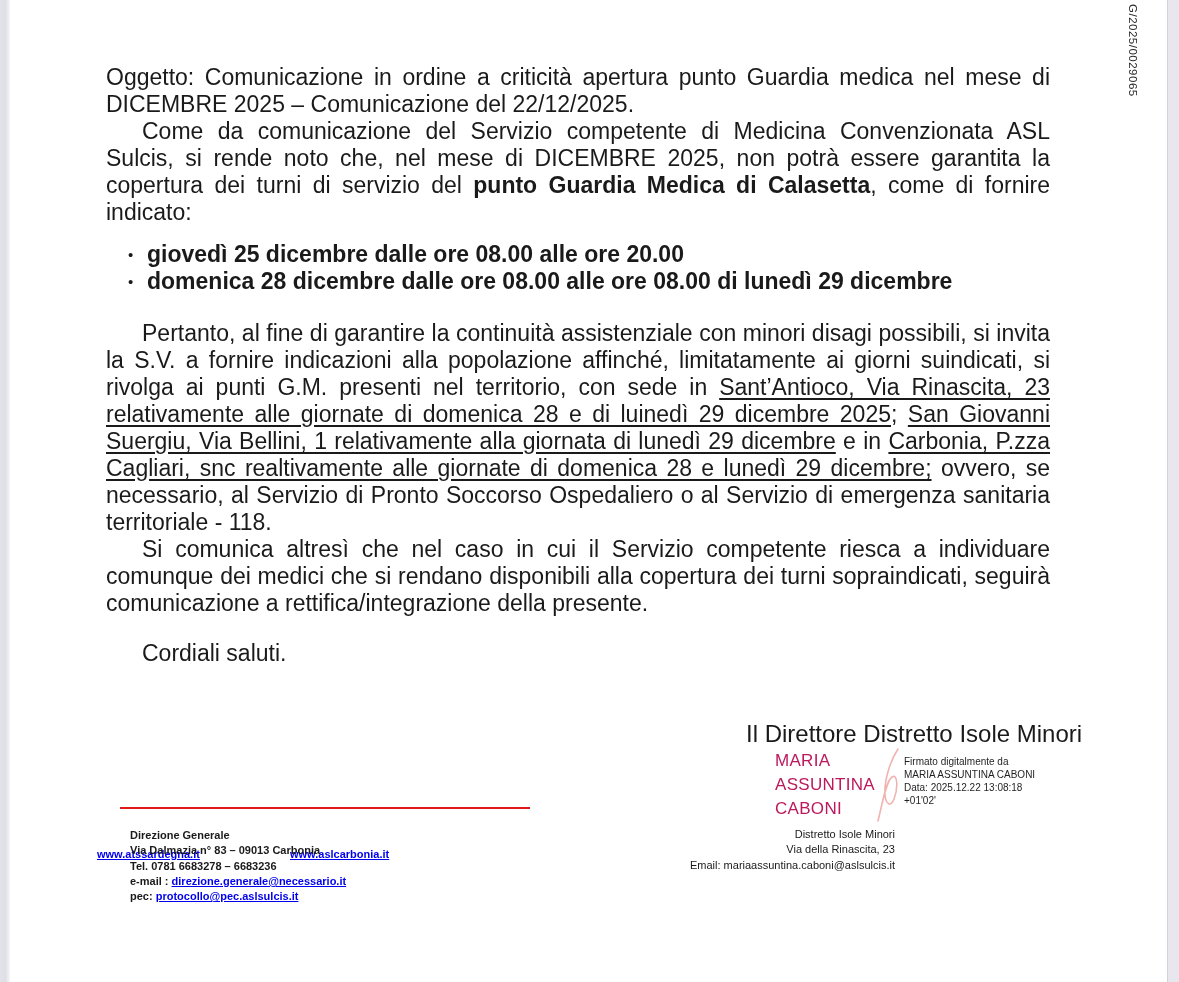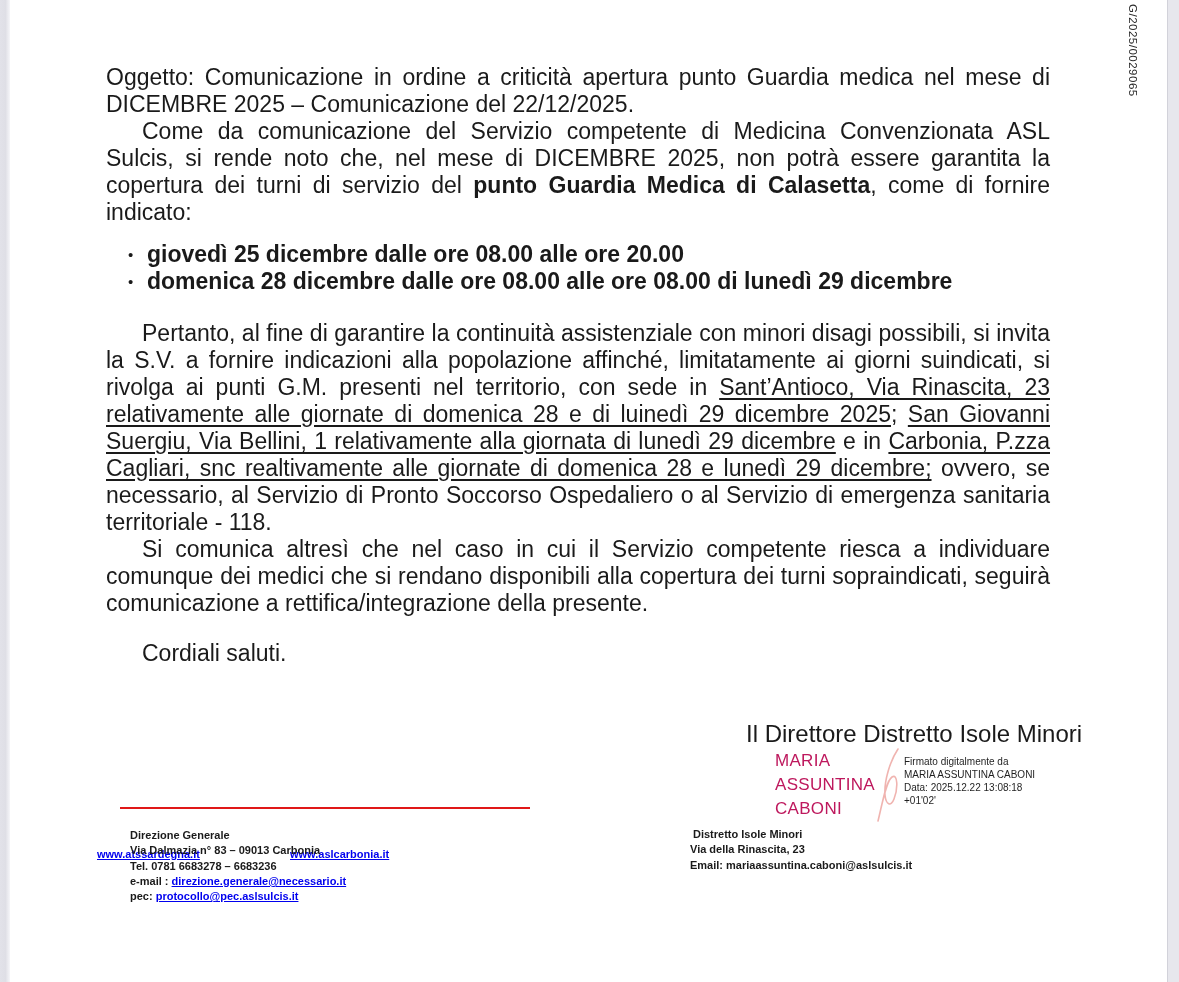--- a/index.html
+++ b/index.html
@@ -43,21 +43,21 @@
   
   .footer-left { position:absolute; left:97px; top:804px; width:470px; font-size:11px; }
   .footer-rule { position:absolute; left:23px; top:3px; width:410px; height:2px; background:#e01818; }
   .footer-links { position:absolute; left:0; top:9px; width:470px; font-weight:bold;margin-top:35px; }
   .footer-links .lnk2 { position:absolute; left:193px; top:0; }
   .footer-details { position:absolute; left:33px; top:24px; font-weight:bold; line-height:15.3px; }
   .link { color:#0000ee; text-decoration:underline; cursor:pointer; }
 
   
   .footer-right { position:absolute; left:690px; top:827px; font-size:11px;
-                  font-weight:bold; line-height:15px; }
+                  font-weight:normal; line-height:15px;text-align:right; }
   .footer-right .fr-district { padding-left:3px; }
   .footer-right .fr-email { margin-top:1px; }
 </style>
 </head>
 <body>
 
 <div class="page">
   <div class="edge-left"></div>
   <div class="edge-right"></div>
 

